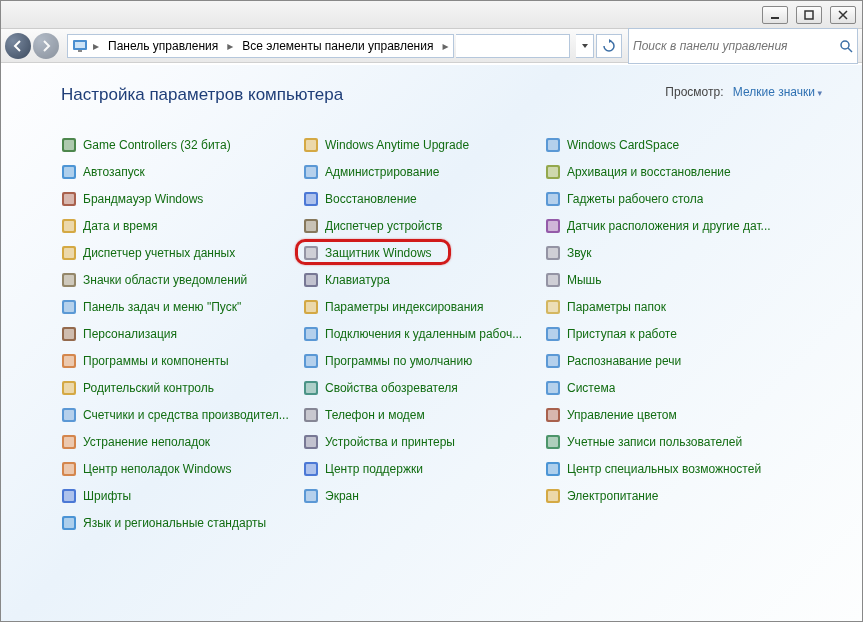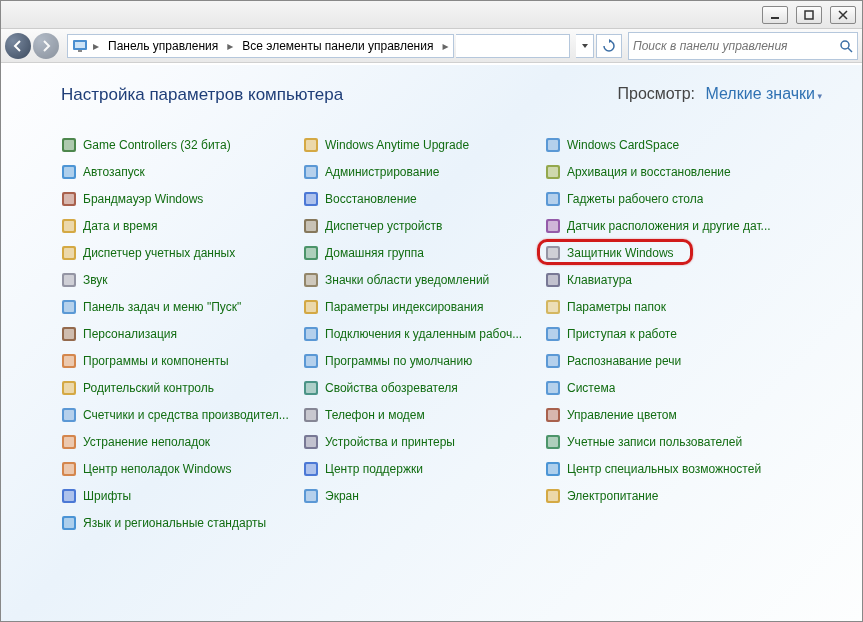--- a/index.html
+++ b/index.html
@@ -15,28 +15,28 @@
 .nav-btn { width: 26px; height: 26px; border-radius: 50%; background: radial-gradient(circle at 30% 30%, #7a8aa0, #3c4a5e); display: flex; align-items: center; justify-content: center; cursor: pointer; }
 .nav-btn svg { fill: #fff; width: 12px; height: 12px; }
 .nav-btn.fwd { opacity: .55; }
 .breadcrumb { flex: 0 0 auto; display: flex; align-items: center; height: 24px; border: 1px solid #b5c7dc; background: #fff; margin-left: 6px; padding: 0 2px; gap: 0; }
 .bc-icon-mon { width:16px; height:16px; display:inline-block; margin:0 2px; }
 .bc-seg { padding: 0 6px; color: #000; cursor: pointer; white-space: nowrap; }
 .bc-arrow { color: #666; padding: 0 3px; cursor: pointer; }
 .nav-spacer { flex: 1; height: 24px; border: 1px solid #b5c7dc; border-left: none; background: #fff; margin-right: 4px; }
 .nav-dd { width: 18px; height: 24px; border: 1px solid #b5c7dc; border-left: none; background: #fff; display: flex; align-items: center; justify-content: center; cursor: pointer; }
 .refresh-btn { width: 26px; height: 24px; border: 1px solid #b5c7dc; background: #fff; margin-right: 4px; display: flex; align-items: center; justify-content: center; cursor: pointer; }
-.search-box { width: 230px; height: 28px; border: 1px solid #b5c7dc; background: #fff; display: flex; align-items: center; padding: 0 4px; }
+.search-box { width: 230px; height: 36px; border: 1px solid #b5c7dc; background: #fff; display: flex; align-items: center; padding: 0 4px; }
 .search-box input { flex: 1; border: none; outline: none; font-size: 12px; font-style: italic; color: #888; background: transparent; }
 .search-box svg { width: 14px; height: 14px; fill: #3b6ea5; }
 
 .content { position: absolute; top: 64px; left: 0; right: 0; bottom: 0; overflow: hidden; background: linear-gradient(135deg,#fefeff,#eaf3fb 40%,#fdfefe); padding: 20px 40px 20px 60px; }
 .heading-row { display: flex; justify-content: space-between; align-items: flex-start; margin-bottom: 30px; }
 .heading { color: #1f3e78; font-size: 17px; font-weight: 400; }
-.view-ctrl { font-size: 16px; color: #444; }
+.view-ctrl { font-size: 12px; color: #444; }
 .view-link { color: #3072b3; cursor: pointer; margin-left: 6px; }
 .view-link::after { content: " ▾"; font-size: 9px; color: #5a7eb5; }
 
 .grid { display: grid; grid-template-columns: repeat(3, 238px); column-gap: 4px; row-gap: 7px; }
 .item { display: flex; align-items: center; gap: 6px; cursor: pointer; position: relative; height: 20px; }
 .item-icon { width: 16px; height: 16px; flex-shrink: 0; display: flex; align-items: center; justify-content: center; }
 .item-label { color: #126d12; text-decoration-color: #9bce9b; white-space: nowrap; overflow: hidden; text-overflow: ellipsis; max-width: 210px; }
 
 .highlight { position: absolute; border: 3px solid #d11a1a; border-radius: 10px; left: -8px; top: -4px; width: 156px; height: 26px; box-shadow: 0 0 2px rgba(209,26,26,.5); pointer-events: none; }
 
@@ -233,29 +233,20 @@
             <svg class="mini-svg" viewBox="0 0 16 16">
               <rect x="1" y="1" width="14" height="14" rx="2" fill="#d0a030" opacity="0.9"></rect>
               <rect x="3" y="3" width="10" height="10" rx="1" fill="#fff" opacity="0.55"></rect>
             </svg>
           </span>
           <span class="item-label">Диспетчер учетных данных</span>
         </div>
         <div class="item">
           <span class="item-icon">
             <svg class="mini-svg" viewBox="0 0 16 16">
-              <rect x="1" y="1" width="14" height="14" rx="2" fill="#3a8a5a" opacity="0.9"></rect>
-              <rect x="3" y="3" width="10" height="10" rx="1" fill="#fff" opacity="0.55"></rect>
-            </svg>
-          </span>
-          <span class="item-label">Домашняя группа</span>
-        </div>
-        <div class="item">
-          <span class="item-icon">
-            <svg class="mini-svg" viewBox="0 0 16 16">
               <rect x="1" y="1" width="14" height="14" rx="2" fill="#8a8a9a" opacity="0.9"></rect>
               <rect x="3" y="3" width="10" height="10" rx="1" fill="#fff" opacity="0.55"></rect>
             </svg>
           </span>
           <span class="item-label">Защитник Windows</span>
           <div class="highlight"></div>
         </div>
         <div class="item">
           <span class="item-icon">
             <svg class="mini-svg" viewBox="0 0 16 16">
@@ -279,20 +270,29 @@
             <svg class="mini-svg" viewBox="0 0 16 16">
               <rect x="1" y="1" width="14" height="14" rx="2" fill="#6a6a8a" opacity="0.9"></rect>
               <rect x="3" y="3" width="10" height="10" rx="1" fill="#fff" opacity="0.55"></rect>
             </svg>
           </span>
           <span class="item-label">Клавиатура</span>
         </div>
         <div class="item">
           <span class="item-icon">
             <svg class="mini-svg" viewBox="0 0 16 16">
+              <rect x="1" y="1" width="14" height="14" rx="2" fill="#8a8a9a" opacity="0.9"></rect>
+              <rect x="3" y="3" width="10" height="10" rx="1" fill="#fff" opacity="0.55"></rect>
+            </svg>
+          </span>
+          <span class="item-label">Мышь</span>
+        </div>
+        <div class="item">
+          <span class="item-icon">
+            <svg class="mini-svg" viewBox="0 0 16 16">
               <rect x="1" y="1" width="14" height="14" rx="2" fill="#4a8ed0" opacity="0.9"></rect>
               <rect x="3" y="3" width="10" height="10" rx="1" fill="#fff" opacity="0.55"></rect>
             </svg>
           </span>
           <span class="item-label">Панель задач и меню "Пуск"</span>
         </div>
         <div class="item">
           <span class="item-icon">
             <svg class="mini-svg" viewBox="0 0 16 16">
               <rect x="1" y="1" width="14" height="14" rx="2" fill="#d0a030" opacity="0.9"></rect>

